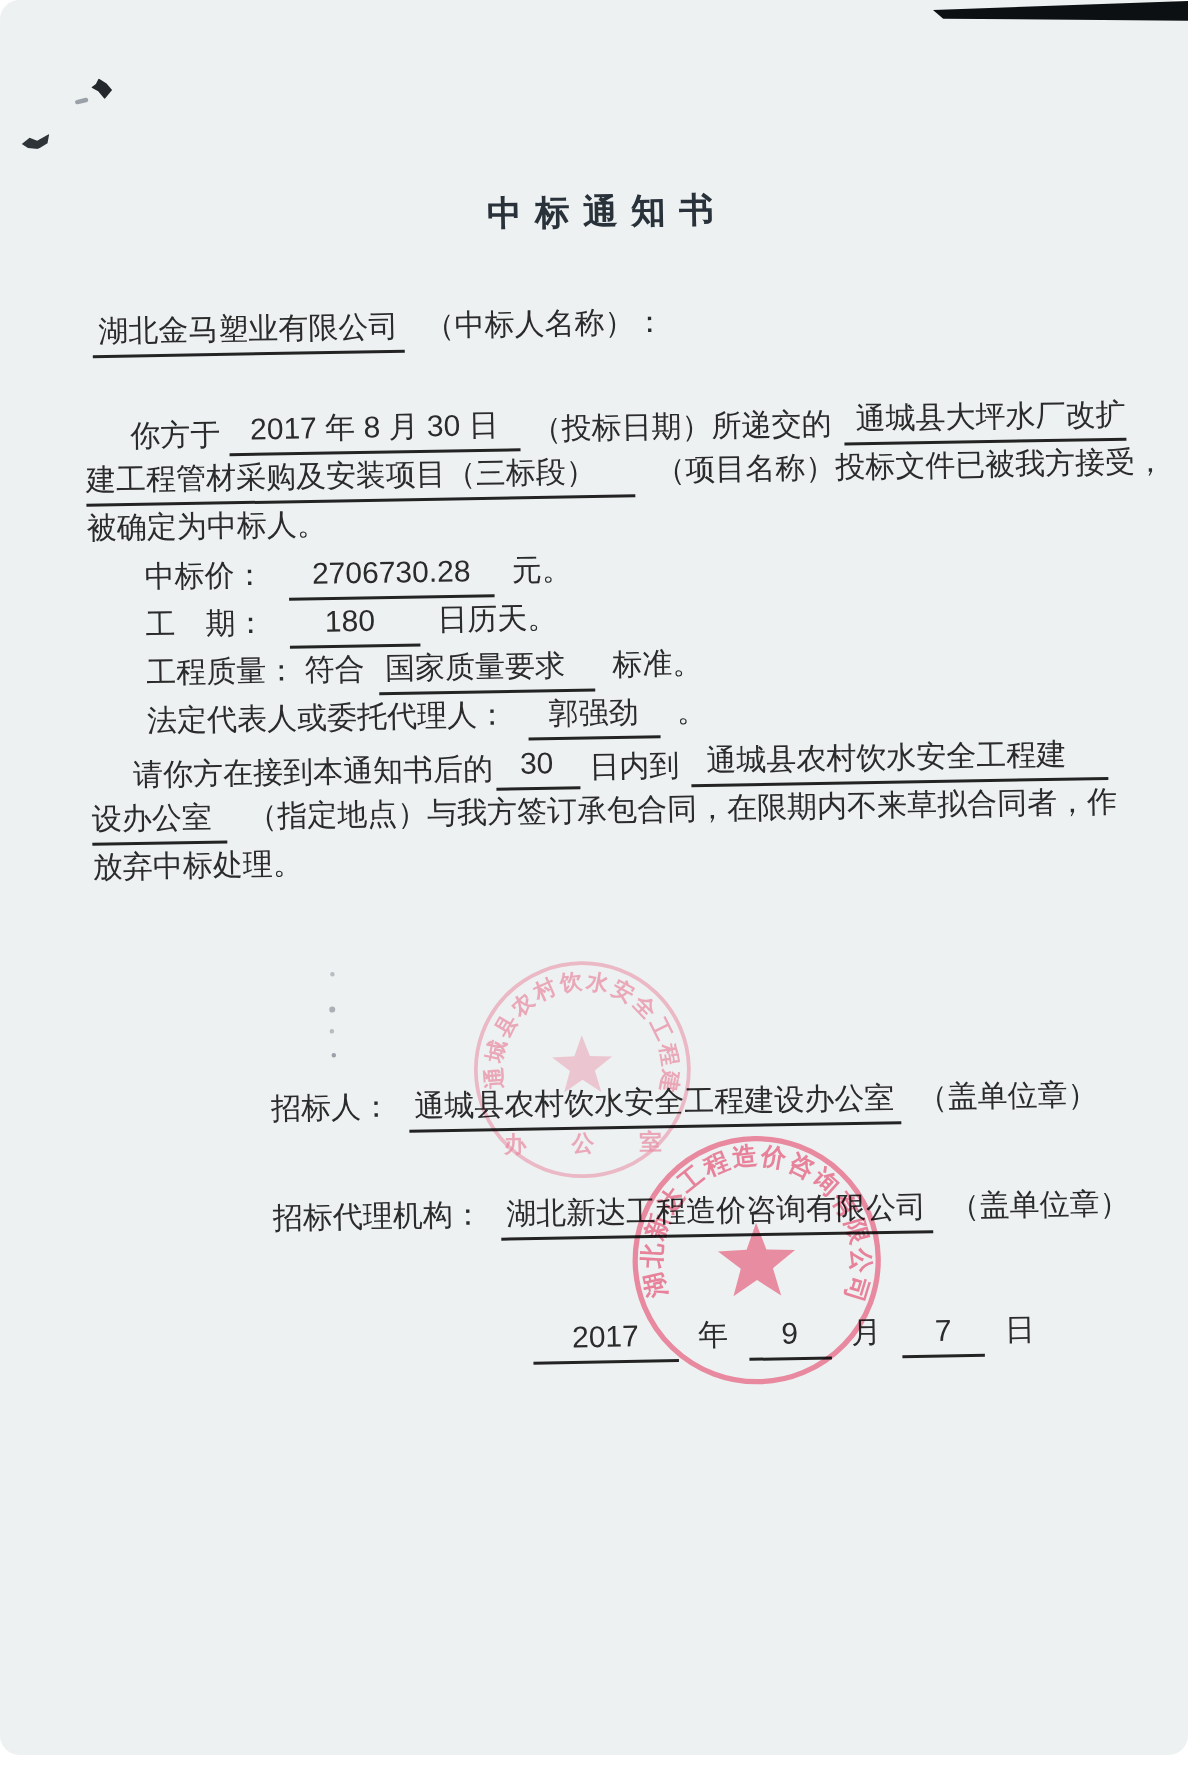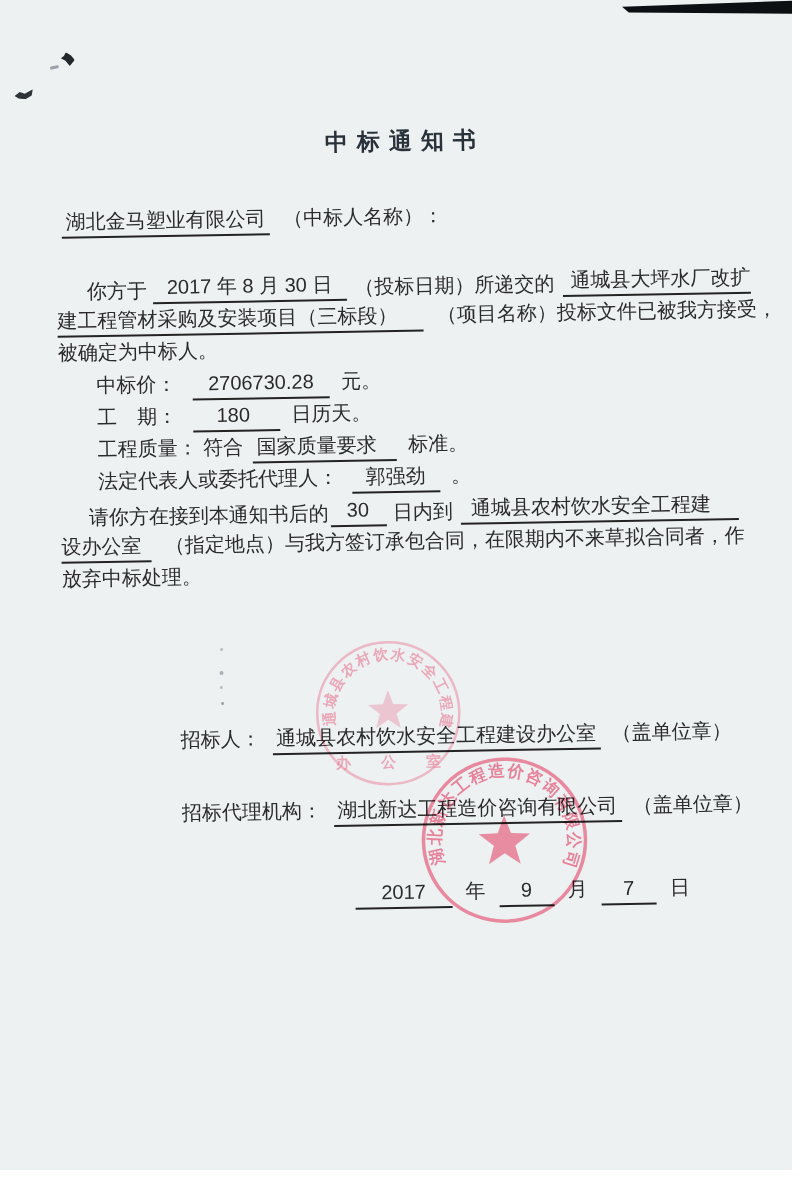--- a/index.html
+++ b/index.html
@@ -5,20 +5,21 @@
   html,body { margin:0; padding:0; }
   body {
     width:800px; height:1178px; position:relative; overflow:hidden;
     background:#ffffff;
     font-family:"Liberation Sans","DejaVu Sans",sans-serif;
     color:#2b2b2b;
   }
   .scan {
     position:absolute; left:0; top:0; width:792px; height:1170px;
     background:#edf1f2;
+    border-radius:13px;
   }
   .edge-wedge {
     position:absolute; top:0; right:0; width:170px; height:16px;
     background:#0c1013;
     clip-path:polygon(0 42%, 100% 4%, 100% 86%, 4% 78%);
   }
   .content {
     position:absolute; left:0; top:0; width:792px; height:1170px;
     transform:rotate(-1deg); transform-origin:50% 50%;
   }

